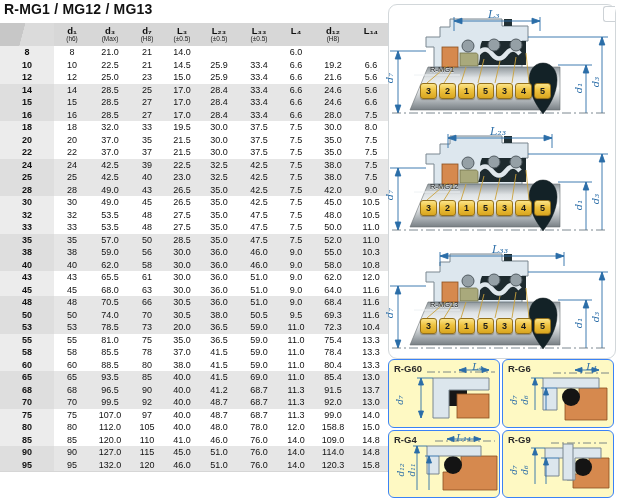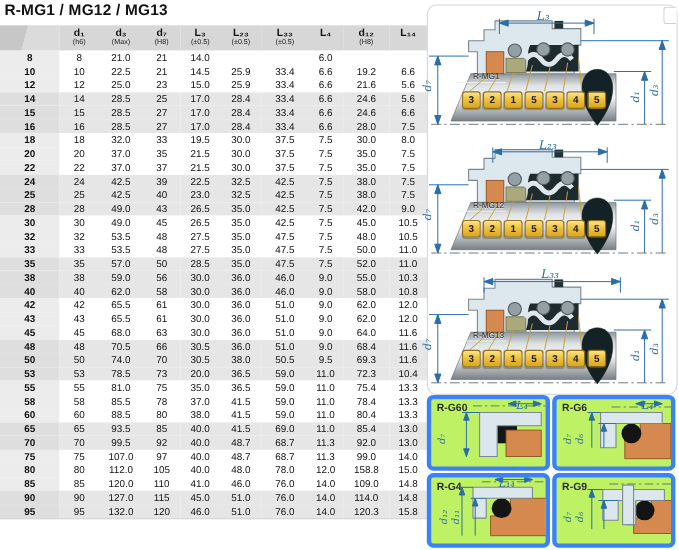--- a/index.html
+++ b/index.html
@@ -43,21 +43,21 @@
            text-shadow:0 1px 0 rgba(255,255,255,.7);margin-left:16px;}
   .callouts{position:absolute;left:30px;top:76px;display:flex;gap:2px;}
   .callout{width:15px;height:14px;border:1px solid #93701b;border-radius:3px;
            background:linear-gradient(180deg,#fbe489,#eec23f 45%,#d9a61f);
            font-size:9px;font-weight:bold;color:#1a1a1a;text-align:center;line-height:14px;
            box-shadow:0 1px 1px rgba(60,40,0,.35);}
 
   
   .g-grid{position:absolute;left:388px;top:359px;width:226px;height:139px;
           display:grid;grid-template-columns:1fr 1fr;grid-template-rows:1fr 1fr;gap:2px;}
-  .g-panel{position:relative;border:4px solid #3b82f6;border-radius:6px;background:#bef264;overflow:hidden;}
+  .g-panel{position:relative;border:1px solid #3b82f6;border-radius:6px;background:#fef9c3;overflow:hidden;}
   .g-name{position:absolute;left:5px;top:3px;font-size:9.5px;font-weight:bold;color:#2b2b2b;}
   .g-top{position:absolute;top:1px;font-family:"DejaVu Serif",serif;font-style:italic;
          color:#2a6da8;font-size:10px;}
   .p-g60 .g-top{right:16px}.p-g6 .g-top{right:16px}.p-g4 .g-top{right:28px}
   .g-dims{position:absolute;left:6px;top:0;bottom:0;width:26px;}
   .g-dim{position:absolute;top:52%;font-family:"DejaVu Serif",serif;font-style:italic;
          color:#2a6da8;font-size:9px;transform:rotate(-90deg);white-space:nowrap;}
   .g-panel svg{position:absolute;left:2px;bottom:1px;}
 </style>
 </head>
@@ -378,32 +378,20 @@
         <td>62.0</td>
         <td>58</td>
         <td>30.0</td>
         <td>36.0</td>
         <td>46.0</td>
         <td>9.0</td>
         <td>58.0</td>
         <td>10.8</td>
       </tr>
       <tr>
-        <td class="rhead">42</td>
-        <td>42</td>
-        <td>65.5</td>
-        <td>61</td>
-        <td>30.0</td>
-        <td>36.0</td>
-        <td>51.0</td>
-        <td>9.0</td>
-        <td>62.0</td>
-        <td>12.0</td>
-      </tr>
-      <tr>
         <td class="rhead">43</td>
         <td>43</td>
         <td>65.5</td>
         <td>61</td>
         <td>30.0</td>
         <td>36.0</td>
         <td>51.0</td>
         <td>9.0</td>
         <td>62.0</td>
         <td>12.0</td>
@@ -496,20 +484,32 @@
         <td class="rhead">65</td>
         <td>65</td>
         <td>93.5</td>
         <td>85</td>
         <td>40.0</td>
         <td>41.5</td>
         <td>69.0</td>
         <td>11.0</td>
         <td>85.4</td>
         <td>13.0</td>
+      </tr>
+      <tr class="band">
+        <td class="rhead">68</td>
+        <td>68</td>
+        <td>96.5</td>
+        <td>90</td>
+        <td>40.0</td>
+        <td>41.2</td>
+        <td>68.7</td>
+        <td>11.3</td>
+        <td>91.5</td>
+        <td>13.7</td>
       </tr>
       <tr class="band">
         <td class="rhead">70</td>
         <td>70</td>
         <td>99.5</td>
         <td>92</td>
         <td>40.0</td>
         <td>48.7</td>
         <td>68.7</td>
         <td>11.3</td>

